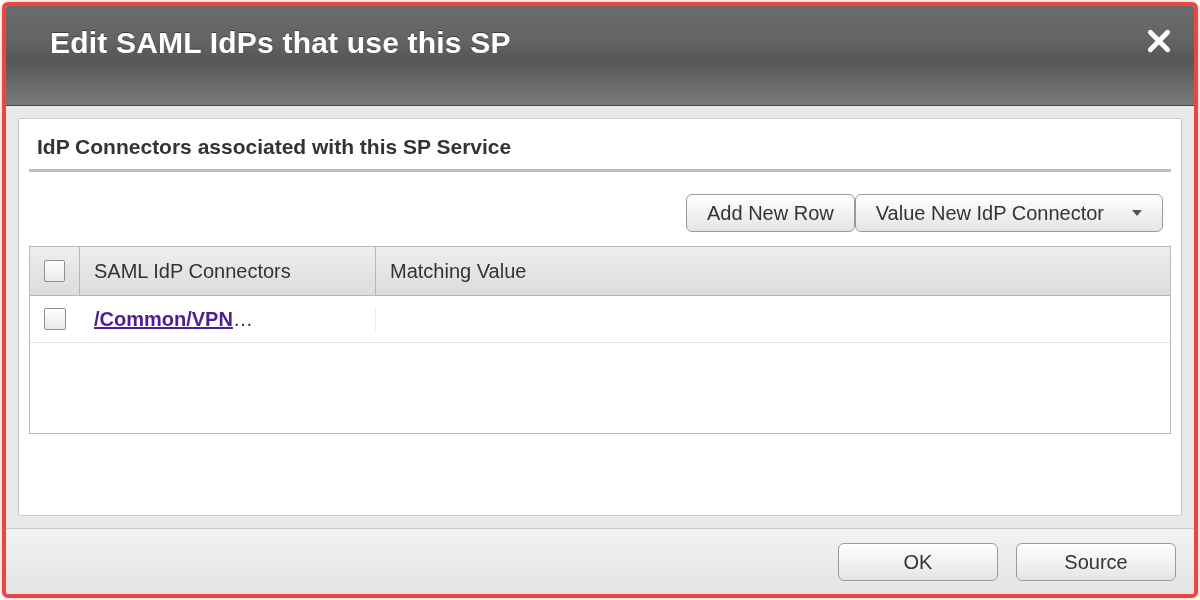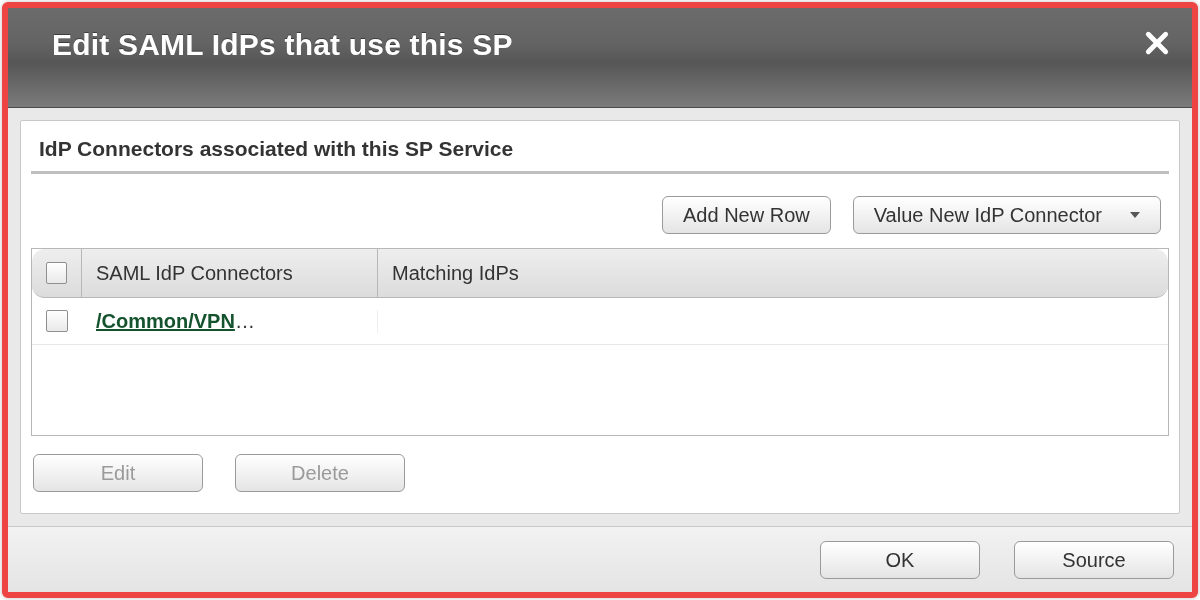--- a/index.html
+++ b/index.html
@@ -11,21 +11,21 @@
     background: #fff;
     overflow: hidden;
   }
 
   
   .modal {
     width: 1196px;
     height: 596px;
     margin: 2px;
     box-sizing: border-box;
-    border: 6px solid #ef4444;
+    border: 4px solid #ef4444;
     border-radius: 6px;
     box-shadow: 0 0 4px rgba(0,0,0,0.25);
     display: flex;
     flex-direction: column;
     overflow: hidden;
     background: #e9e9e9;
   }
 
   
   .titlebar {
@@ -79,21 +79,20 @@
     font-weight: bold;
     color: #333;
     padding: 8px 8px 10px 8px;
     border-bottom: 3px solid #bfbfbf;
   }
 
   
   .actions {
     display: flex;
     justify-content: flex-end;
-    gap: 22px;
     padding: 22px 8px 14px 8px;
   }
 
   .btn {
     background: linear-gradient(to bottom, #ffffff 0%, #f2f2f2 50%, #e4e4e4 100%);
     border: 1px solid #9a9a9a;
     border-radius: 6px;
     font-size: 20px;
     color: #333;
     padding: 8px 20px;
@@ -128,21 +127,20 @@
     background: #fff;
   }
   .grid-head {
     display: flex;
     align-items: stretch;
     background: linear-gradient(to bottom, #eeeeee 0%, #dcdcdc 100%);
     border-bottom: 1px solid #b7b7b7;
     height: 48px;
     font-size: 20px;
     color: #333;
-    border-radius: 13px;
   }
   .grid-head .col {
     display: flex;
     align-items: center;
     padding: 0 14px;
     border-right: 1px solid #b7b7b7;
     box-sizing: border-box;
   }
   .grid-head .col:last-child { border-right: none; }
 
@@ -168,39 +166,39 @@
   .grid-row .cell-conn { border-right: 1px solid #eee; }
 
   .chk {
     width: 20px; height: 20px;
     border: 1px solid #8f8f8f;
     background: linear-gradient(to bottom, #fff, #e9e9e9);
     border-radius: 2px;
     display: inline-block;
   }
 
-  a.link { color: #14532d; text-decoration: underline; font-weight: bold; }
+  a.link { color: #4c1d95; text-decoration: underline; font-weight: bold; }
 
   
   .lower-actions {
     display: flex;
     gap: 32px;
     padding: 18px 2px 0 2px;
   }
   .lower-actions .btn { width: 170px; justify-content: center; padding: 8px 0; }
 
   
   .footer {
     height: 66px;
     border-top: 1px solid #c9c9c9;
     background: linear-gradient(to bottom, #f2f2f2, #e4e4e4);
     display: flex;
     justify-content: flex-end;
     align-items: center;
-    gap: 34px;
+    gap: 18px;
     padding: 0 18px;
     box-sizing: border-box;
   }
   .footer .btn { width: 160px; justify-content: center; padding: 8px 0; font-size: 20px; }
 </style>
 </head>
 <body>
 
 <div class="modal">
 
@@ -226,44 +224,36 @@
         <span class="caret"></span>
       </button>
     </div>
 
     <div class="grid">
       <div class="grid-head">
         <div class="col col-check">
           <span class="chk"></span>
         </div>
         <div class="col col-conn">SAML IdP Connectors</div>
-        <div class="col col-val">Matching IdPs</div>
+        <div class="col col-val">Matching Value</div>
       </div>
 
       <div class="grid-row">
         <div class="cell cell-check">
           <span class="chk"></span>
         </div>
         <div class="cell cell-conn">
           <a href="#" class="link">/Common/VPN</a>
             <span style="color:#333; font-weight:normal;">…</span>
         </div>
         <div class="cell cell-src"></div>
         <div class="cell cell-val"></div>
       </div>
     </div>
 
-    <div class="lower-actions">
-      <button class="btn disabled">
-        <span>Edit</span>
-      </button>
-      <button class="btn disabled">
-        <span>Delete</span>
-      </button>
-    </div>
 
   </div>
 
   <div class="footer">
     <button class="btn">
       <span>OK</span>
     </button>
     <button class="btn">
       <span>Source</span>
     </button>

